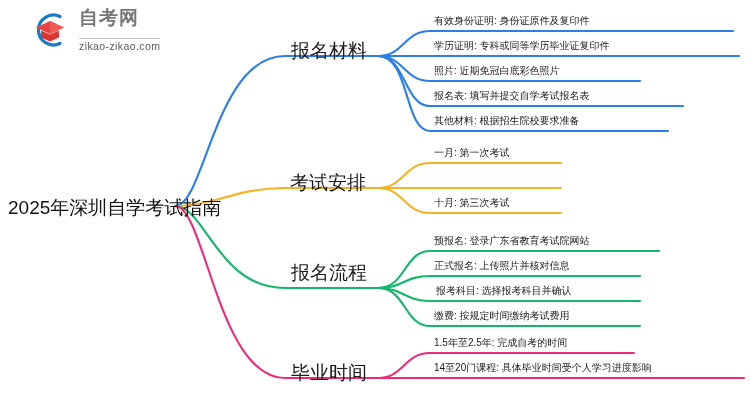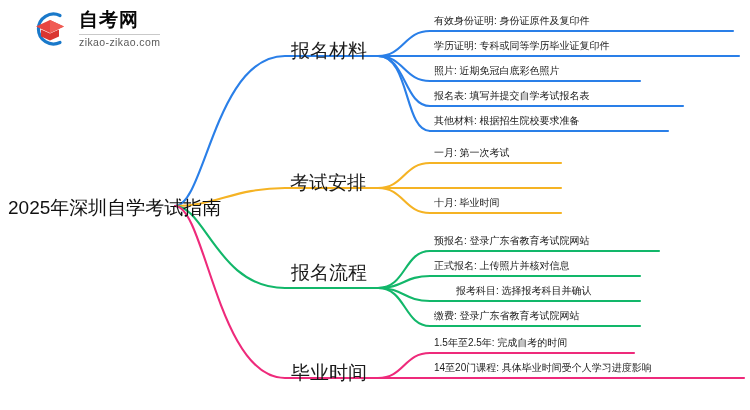--- a/index.html
+++ b/index.html
@@ -38,22 +38,22 @@
   #watermark .wm-text {
     display: flex;
     flex-direction: column;
     justify-content: center;
     line-height: 1.05;
   }
   #watermark .wm-cn {
     font-size: 19px;
     font-weight: bold;
     letter-spacing: 1px;
-    color: #000000;
-    padding-bottom: 4px;
+    color: #737373;
+    padding-bottom: 10px;
     border-bottom: 1px solid #c8c8c8;
   }
   #watermark .wm-en {
     font-size: 10.5px;
     color: #555555;
     letter-spacing: 0.4px;
     padding-top: 2px;
   }
 
   
@@ -155,23 +155,23 @@
   <div class="node branch-label" style="left:291px; top:263px;">报名流程</div>
   <div class="node branch-label" style="left:291px; top:363px;">毕业时间</div>
 
   <div class="node leaf-label" style="left:434px; top:16px;">有效身份证明: 身份证原件及复印件</div>
   <div class="node leaf-label" style="left:434px; top:41px;">学历证明: 专科或同等学历毕业证复印件</div>
   <div class="node leaf-label" style="left:434px; top:66px;">照片: 近期免冠白底彩色照片</div>
   <div class="node leaf-label" style="left:434px; top:91px;">报名表: 填写并提交自学考试报名表</div>
   <div class="node leaf-label" style="left:434px; top:116px;">其他材料: 根据招生院校要求准备</div>
 
   <div class="node leaf-label" style="left:434px; top:148px;">一月: 第一次考试</div>
-  <div class="node leaf-label" style="left:434px; top:198px;">十月: 毕业时间</div>
+  <div class="node leaf-label" style="left:434px; top:198px;">十月: 第三次考试</div>
 
   <div class="node leaf-label" style="left:434px; top:236px;">预报名: 登录广东省教育考试院网站</div>
   <div class="node leaf-label" style="left:434px; top:261px;">正式报名: 上传照片并核对信息</div>
-  <div class="node leaf-label" style="left:456px; top:286px;">报考科目: 选择报考科目并确认</div>
-  <div class="node leaf-label" style="left:434px; top:311px;">缴费: 登录广东省教育考试院网站</div>
+  <div class="node leaf-label" style="left:436px; top:286px;">报考科目: 选择报考科目并确认</div>
+  <div class="node leaf-label" style="left:434px; top:311px;">缴费: 按规定时间缴纳考试费用</div>
 
   <div class="node leaf-label" style="left:434px; top:338px;">1.5年至2.5年: 完成自考的时间</div>
   <div class="node leaf-label" style="left:434px; top:363px;">14至20门课程: 具体毕业时间受个人学习进度影响</div>
 
 </div>
 
 </body></html>

